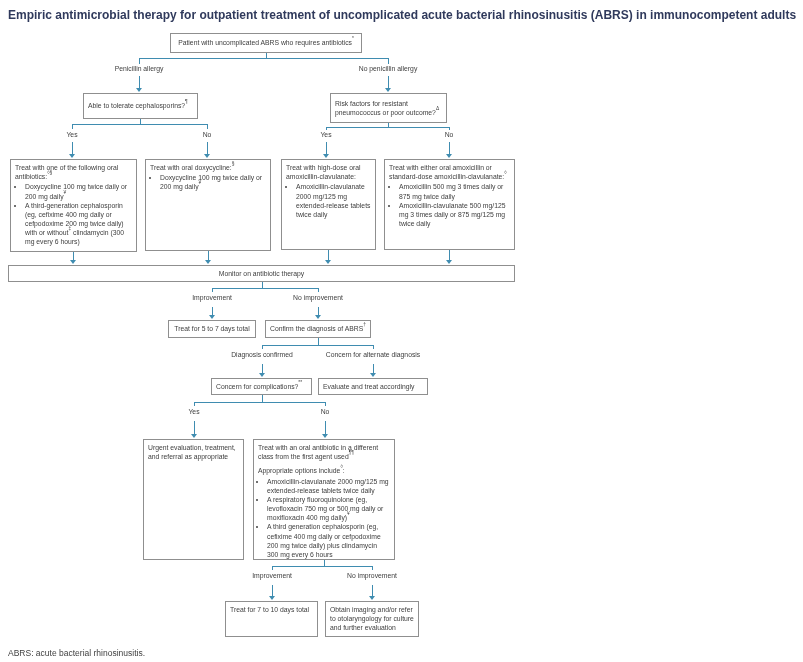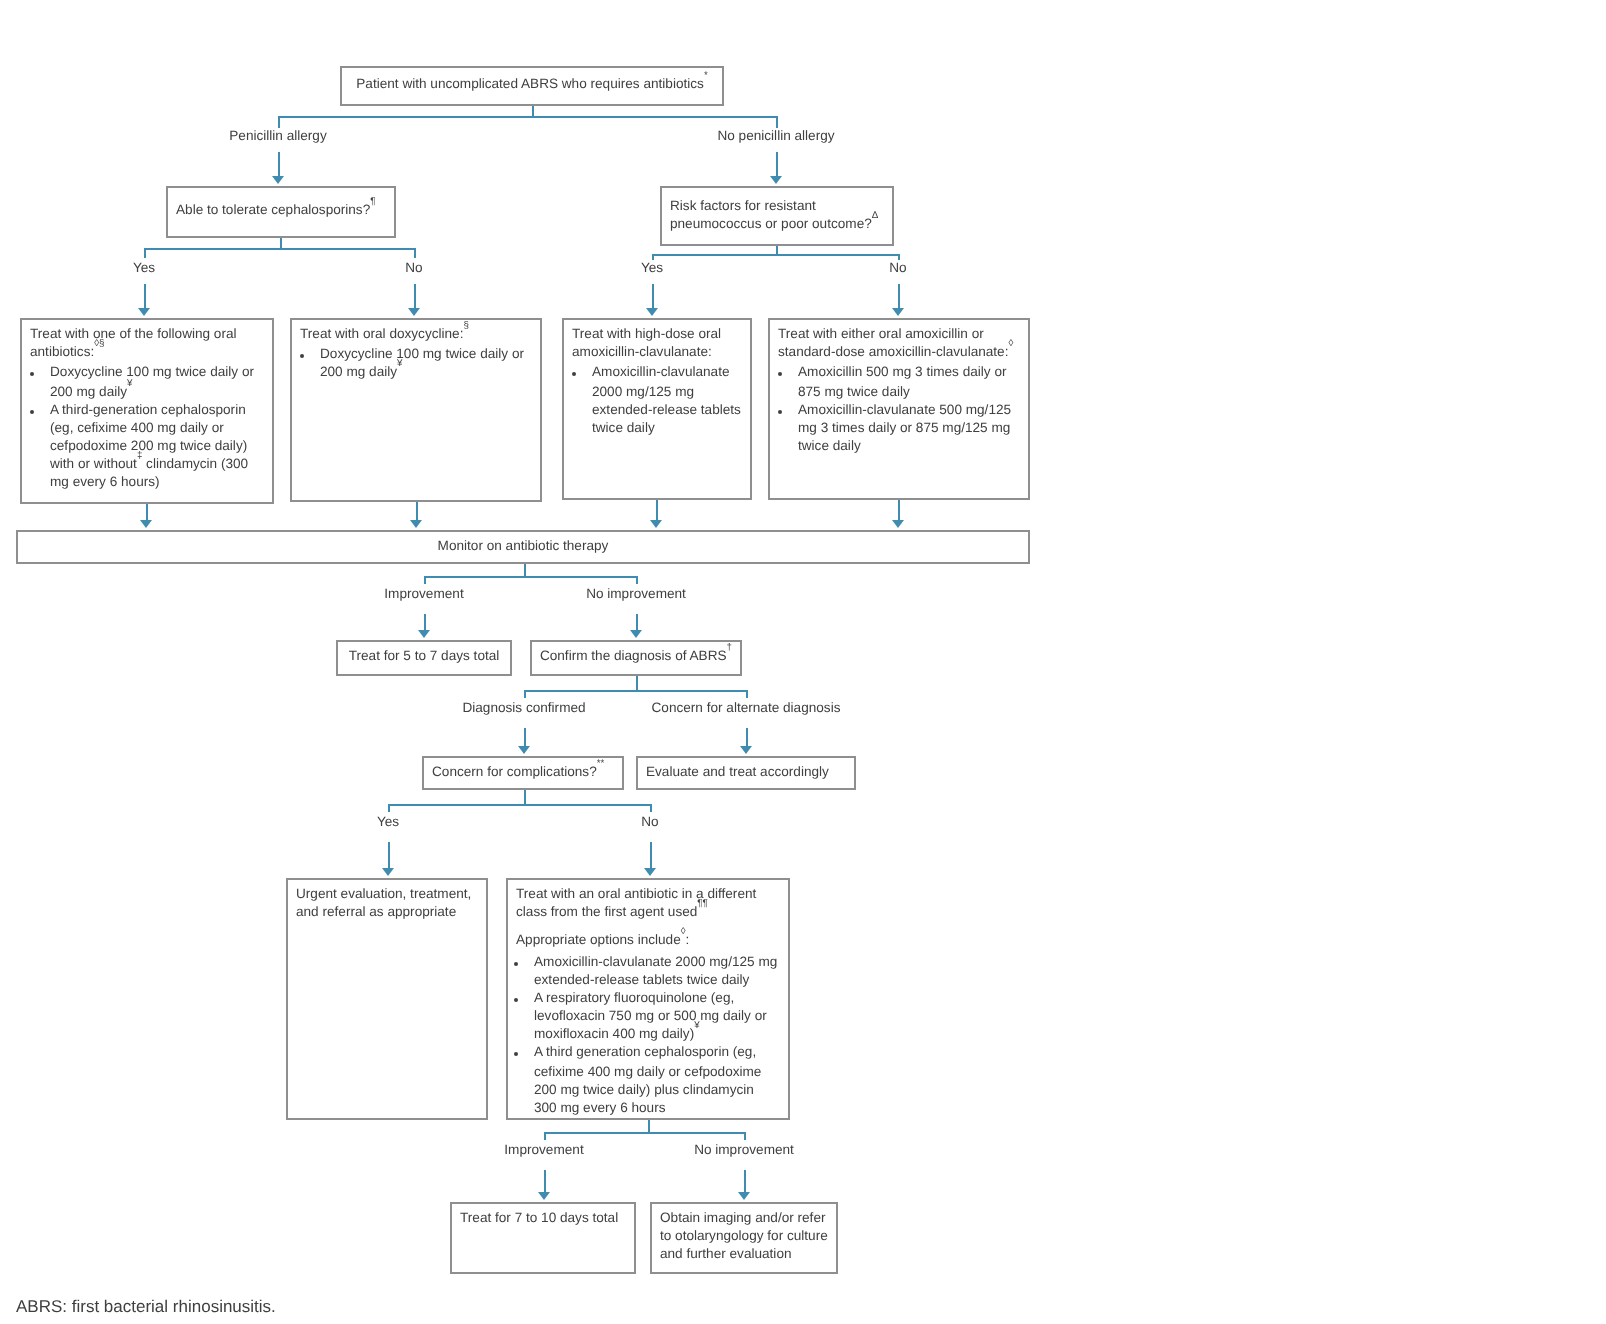--- a/index.html
+++ b/index.html
@@ -19,20 +19,21 @@
   .ah{position:absolute;width:0;height:0;border-left:3px solid transparent;
       border-right:3px solid transparent;border-top:4.5px solid #3f8cb0;transform:translateX(-50%);}
   .footer{position:absolute;left:8px;top:648px;font-size:8.5px;color:#3f3f3f;}
   sup{font-size:0.72em;line-height:0;position:relative;top:-0.35em;}
 </style>
 </head>
 <body>
 
 <div id="canvas">
 
+  <div class="title">Empiric antimicrobial therapy for outpatient treatment of uncomplicated acute bacterial rhinosinusitis (ABRS) in immunocompetent adults</div>
 
   <div class="box cbox" style="left:170px;top:33px;width:192px;height:20px">
     <span>Patient with uncomplicated ABRS who requires antibiotics<sup>*</sup></span>
   </div>
 
   <div class="v" style="left:266px;top:53px;height:5px"></div>
   <div class="h" style="left:139px;top:58px;width:250px"></div>
   <div class="v" style="left:139px;top:58px;height:6px"></div>
   <div class="v" style="left:388px;top:58px;height:6px"></div>
   <div class="lbl" style="left:139px;top:65px">Penicillin allergy</div>
@@ -182,14 +183,14 @@
   <div class="v" style="left:372px;top:585px;height:11px"></div>
   <div class="ah" style="left:372px;top:596px"></div>
 
   <div class="box" style="left:225px;top:601px;width:93px;height:36px">
     <div>Treat for 7 to 10 days total</div>
   </div>
   <div class="box" style="left:325px;top:601px;width:94px;height:36px">
     <div>Obtain imaging and/or refer to otolaryngology for culture and further evaluation</div>
   </div>
 
-  <div class="footer">ABRS: first bacterial rhinosinusitis.</div>
+  <div class="footer">ABRS: acute bacterial rhinosinusitis.</div>
 </div>
 
 </body></html>

